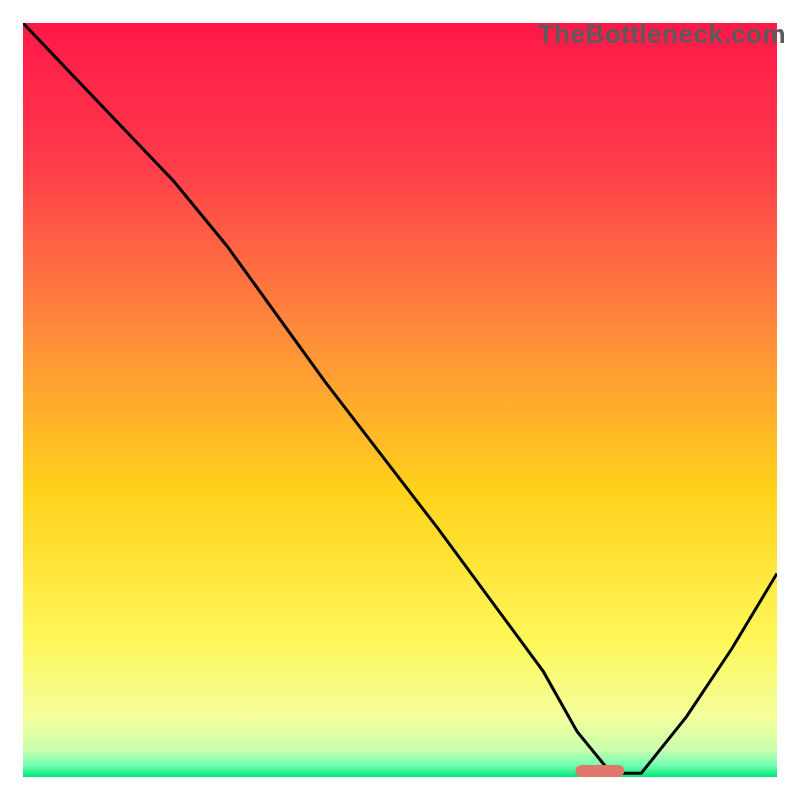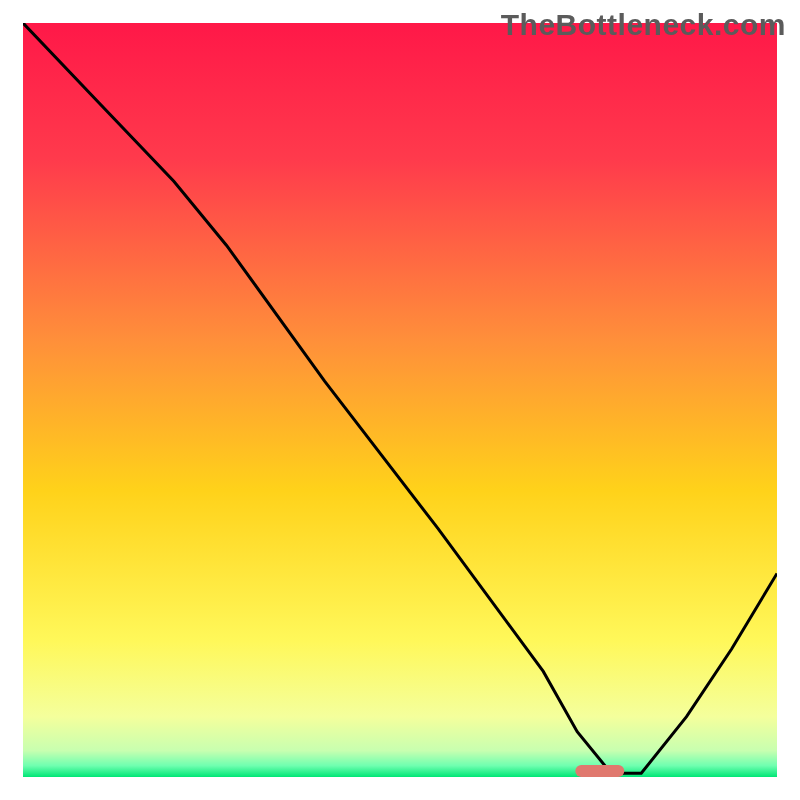--- a/index.html
+++ b/index.html
@@ -10,24 +10,24 @@
     background: #ffffff;
     overflow: hidden;
   }
   .stage {
     position: relative;
     width: 800px;
     height: 800px;
   }
   .watermark {
     position: absolute;
-    top: 8px;
+    top: 19px;
     right: 14px;
     font-family: Arial, Helvetica, sans-serif;
-    font-size: 30px;
+    font-size: 26px;
     font-weight: bold;
     color: #5b5b5b;
     letter-spacing: 0.5px;
     z-index: 50;
   }
   .plot-wrap {
     position: absolute;
     left: 23px;
     top: 23px;
     width: 754px;

